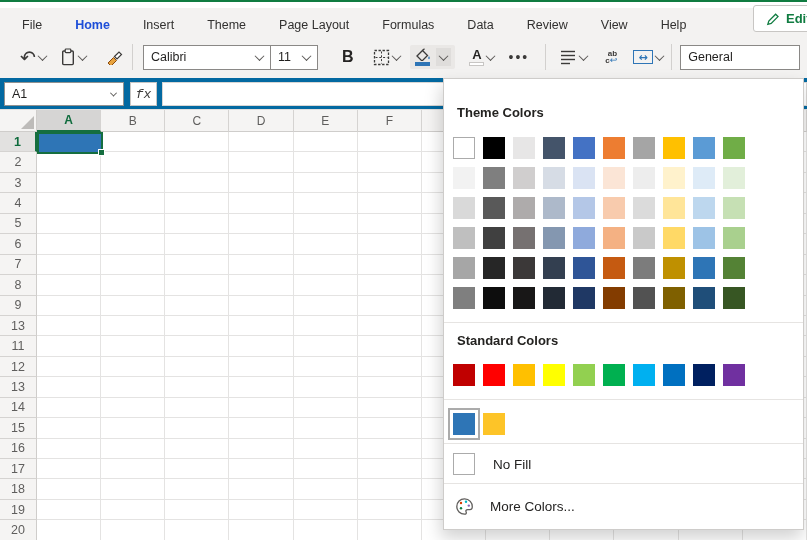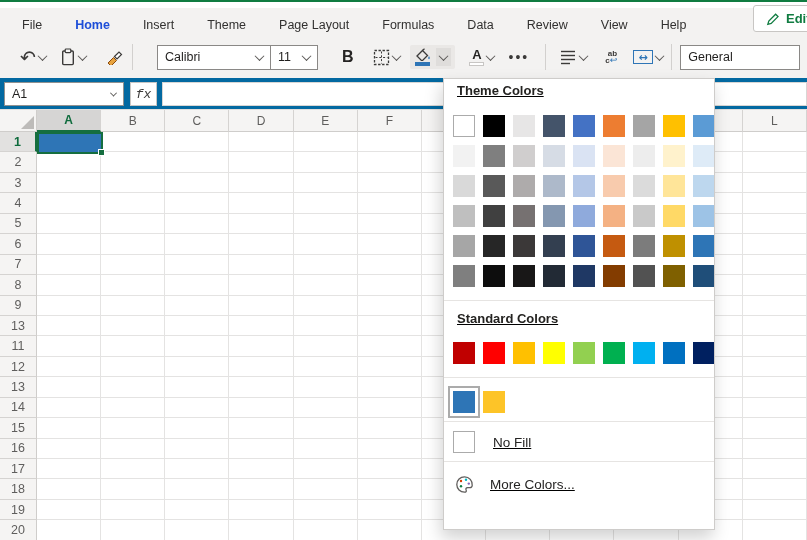--- a/index.html
+++ b/index.html
@@ -45,21 +45,21 @@
   .corner .tri { position:absolute; right:2px; bottom:2px; width:0; height:0; border-left:13px solid transparent; border-bottom:13px solid #BDBBB9; }
   .colh { background:#F5F4F3; border-right:1px solid #D5D3D1; border-bottom:1px solid #CFCDCB; font-size:12px; color:#5F5E5D; display:flex; align-items:center; justify-content:center; }
   .colh.sel-col { background:#D6D5D4; color:#0E6B3C; font-weight:700; border-bottom:2px solid #156E3F; }
   .rowh { background:#F5F4F3; border-right:1px solid #CFCDCB; border-bottom:1px solid #D5D3D1; font-size:12.5px; color:#5F5E5D; display:flex; align-items:center; justify-content:center; }
   .rowh.sel-row { background:#E2E1E0; color:#0E6B3C; font-weight:700; border-right:2px solid #156E3F; }
   .cell { background:#fff; border-right:1px solid #E4E3E2; border-bottom:1px solid #E4E3E2; }
   .selection { position:absolute; left:37px; top:22px; width:66px; height:22px; border:2px solid #156E3F; }
   .selection::after { content:""; position:absolute; right:-4px; bottom:-4px; width:5px; height:5px; background:#156E3F; border:1px solid #fff; }
 
   
-  .panel { position:absolute; left:443px; top:78px; width:272px; height:452px; background:#fff; border:1px solid #CECCCA; box-shadow:-2px 8px 16px rgba(0,0,0,.18); z-index:20; padding-top:4px; overflow:hidden;text-decoration:underline; }
+  .panel { position:absolute; left:443px; top:78px; width:361px; height:452px; background:#fff; border:1px solid #CECCCA; box-shadow:-2px 8px 16px rgba(0,0,0,.18); z-index:20; padding-top:26px; overflow:hidden; }
   .panel-h { height:16px; line-height:16px; margin-left:13px; font-size:13px; font-weight:600; color:#242321; }
   .panel-h.first { margin-top:0; }
   .sw-grid { display:grid; grid-template-columns:repeat(10,22px); gap:8px; margin-left:9px; }
   .sw-grid.theme { margin-top:16px; }
   .swatch { width:22px; height:22px; }
   .swatch.white { border:1px solid #ABABAB; }
   .swatch.selected { box-shadow:0 0 0 3px #fff, 0 0 0 5px #ABABAB; }
   .pdiv { height:1px; background:#E6E4E2; }
   .pdiv.d1 { margin-top:13px; } .h2m { margin-top:10px; } .sw-grid.std { margin-top:15px; }
   .pdiv.d2 { margin-top:13px; } .h3m { margin-top:10px; } .sw-grid.recent { margin-top:13px; grid-template-columns:repeat(2,22px); }
@@ -107,21 +107,21 @@
     </svg>
       <span class="chev"></span>
   </div>
   <div class="tbtn" style="margin-left:20px">
     <svg width="18" height="16" viewBox="0 0 18 16">
       <path d="M2 14 l5.5-5.5 3 3 L5 17z" fill="#E8A33D" stroke="#8A4A0D" stroke-width="1"></path>
       <path d="M8.5 7.5 l4.5-4.5 2.5 2.5 -4.5 4.5z" fill="#fff" stroke="#3B3A39" stroke-width="1.2"></path>
     </svg>
   </div>
   <div class="tdiv" style="margin-left:8px"></div>
-  <div class="combo" style="margin-left:24px;width:114px">
+  <div class="combo" style="margin-left:10px;width:128px">
     <span>Calibri</span>
       <span class="chev"></span>
   </div>
   <div class="combo" style="width:47px;border-left:none">
     <span>11</span>
       <span class="chev"></span>
   </div>
   <div class="tbtn" style="margin-left:24px">
     <span class="bold-b">B</span>
   </div>

